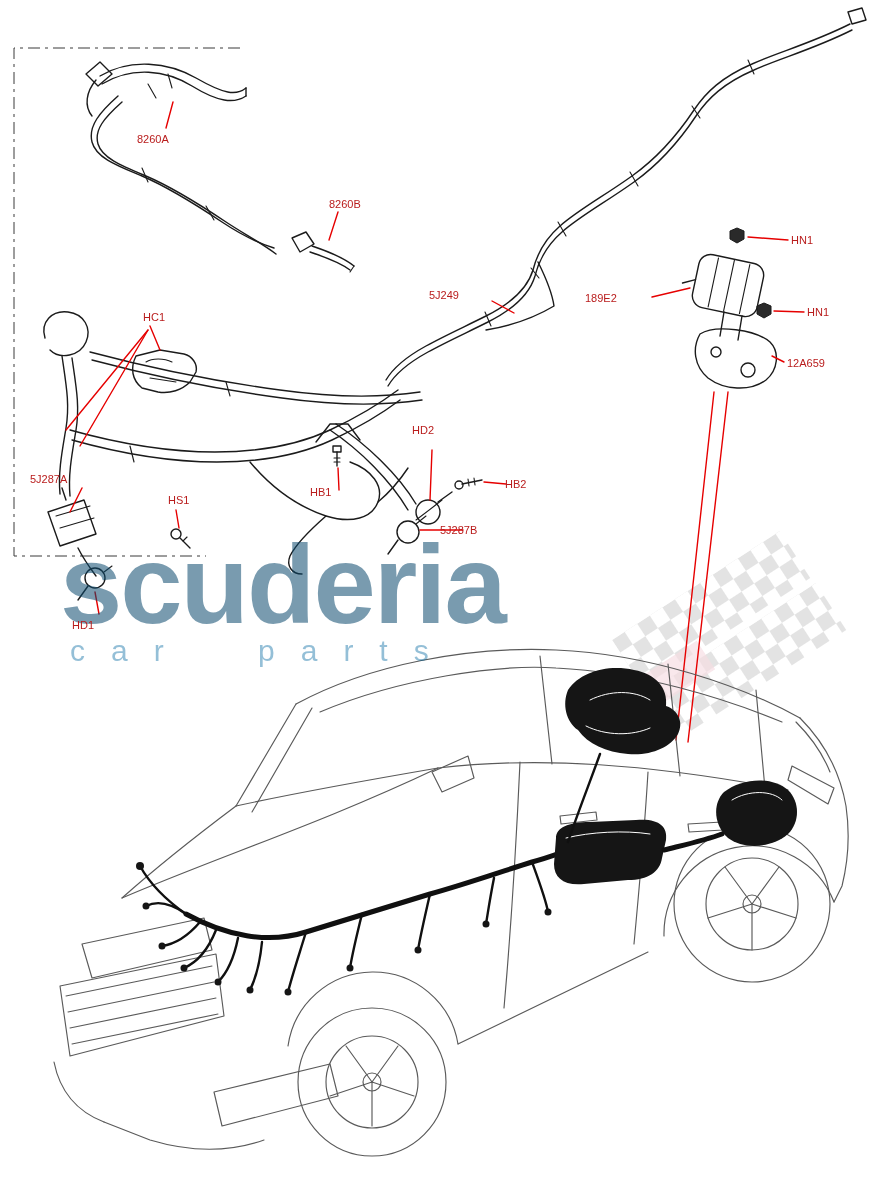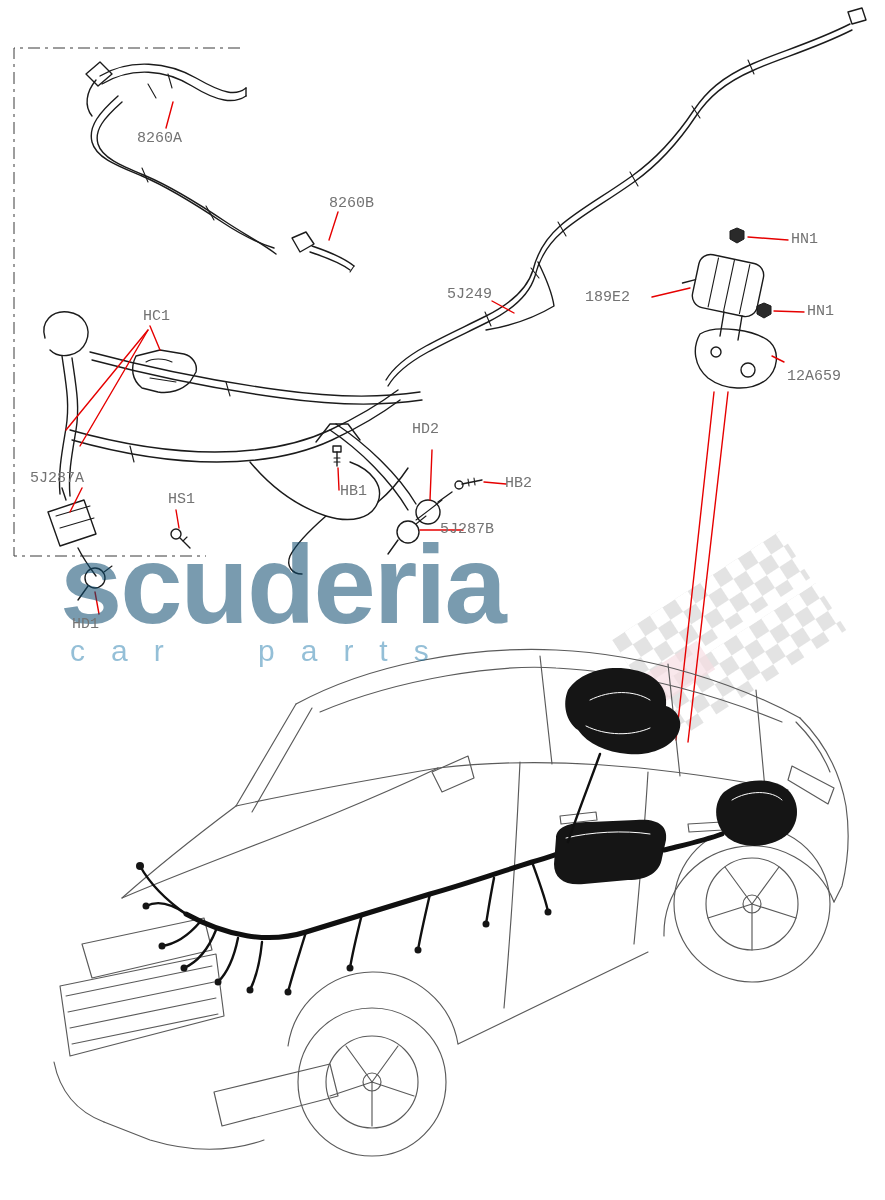--- a/index.html
+++ b/index.html
@@ -2,22 +2,22 @@
 <html><head>
 <meta charset="utf-8">
 <style>
   html,body{margin:0;padding:0;background:#ffffff;}
   .stage{
     position:relative;width:885px;height:1200px;background:#ffffff;overflow:hidden;
     font-family:"Liberation Sans",sans-serif;
   }
   .stage svg{position:absolute;left:0;top:0;}
   .part-label{
-    position:absolute;font-size:15px;line-height:18px;color:#737373;
-    font-family:Liberation Mono, monospace;cursor:pointer;white-space:nowrap;
+    position:absolute;font-size:11px;line-height:18px;color:#b91c1c;
+    font-family:Liberation Sans, sans-serif;cursor:pointer;white-space:nowrap;
     z-index:5;
   }
   .wm-word{
     position:absolute;left:60px;top:520px;font-size:112px;font-weight:700;
     letter-spacing:-2px;color:#0c4a6e;opacity:.55;z-index:2;user-select:none;
   }
   .wm-sub{
     position:absolute;left:70px;top:634px;font-size:30px;font-weight:400;
     letter-spacing:26px;word-spacing:34px;color:#0369a1;opacity:.42;z-index:2;user-select:none;
   }
@@ -276,27 +276,27 @@
       <circle class="blk" cx="350" cy="968" r="3.5"></circle>
       <circle class="blk" cx="418" cy="950" r="3.5"></circle>
       <circle class="blk" cx="486" cy="924" r="3.5"></circle>
       <circle class="blk" cx="548" cy="912" r="3.5"></circle>
       <circle class="blk" cx="140" cy="866" r="4"></circle>
     </g>
   </svg>
 
   <div class="part-label" style="left:137px;top:130px">8260A</div>
   <div class="part-label" style="left:329px;top:195px">8260B</div>
-  <div class="part-label" style="left:447px;top:286px">5J249</div>
+  <div class="part-label" style="left:429px;top:286px">5J249</div>
   <div class="part-label" style="left:585px;top:289px">189E2</div>
   <div class="part-label" style="left:791px;top:231px">HN1</div>
   <div class="part-label" style="left:807px;top:303px">HN1</div>
-  <div class="part-label" style="left:787px;top:368px">12A659</div>
+  <div class="part-label" style="left:787px;top:354px">12A659</div>
   <div class="part-label" style="left:143px;top:308px">HC1</div>
   <div class="part-label" style="left:30px;top:470px">5J287A</div>
   <div class="part-label" style="left:168px;top:491px">HS1</div>
-  <div class="part-label" style="left:340px;top:483px">HB1</div>
+  <div class="part-label" style="left:310px;top:483px">HB1</div>
   <div class="part-label" style="left:412px;top:421px">HD2</div>
   <div class="part-label" style="left:505px;top:475px">HB2</div>
   <div class="part-label" style="left:440px;top:521px">5J287B</div>
   <div class="part-label" style="left:72px;top:616px">HD1</div>
 
 </div>
 
 </body></html>

